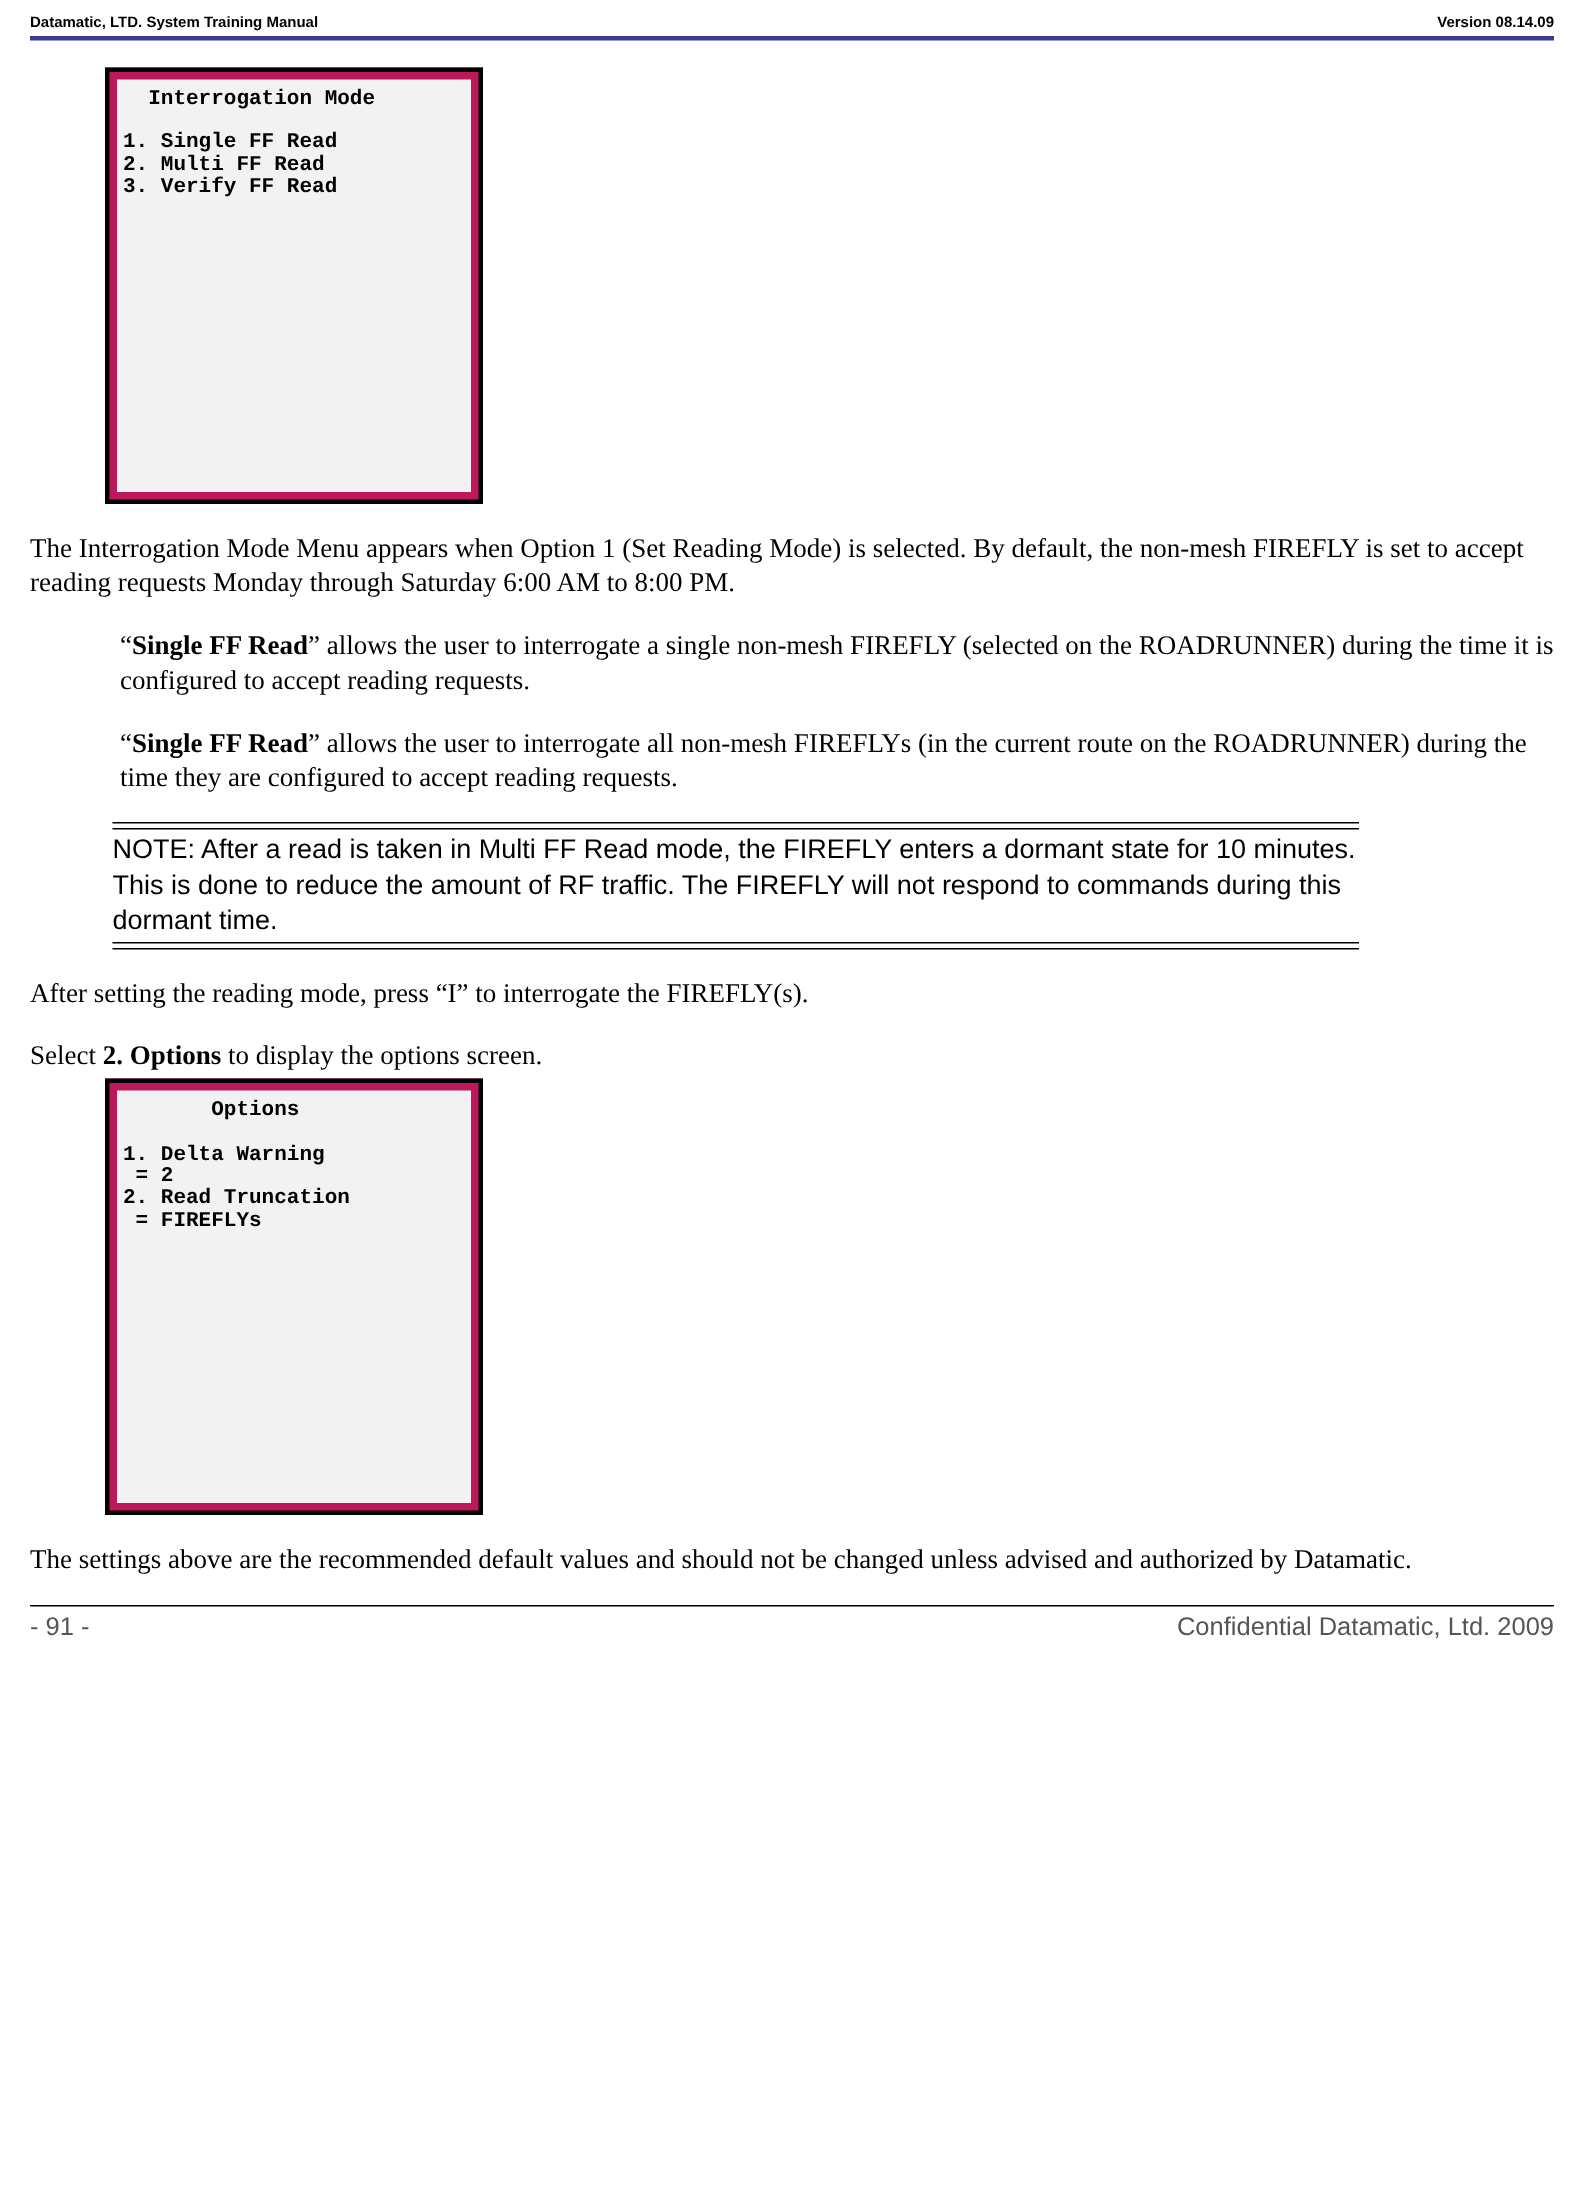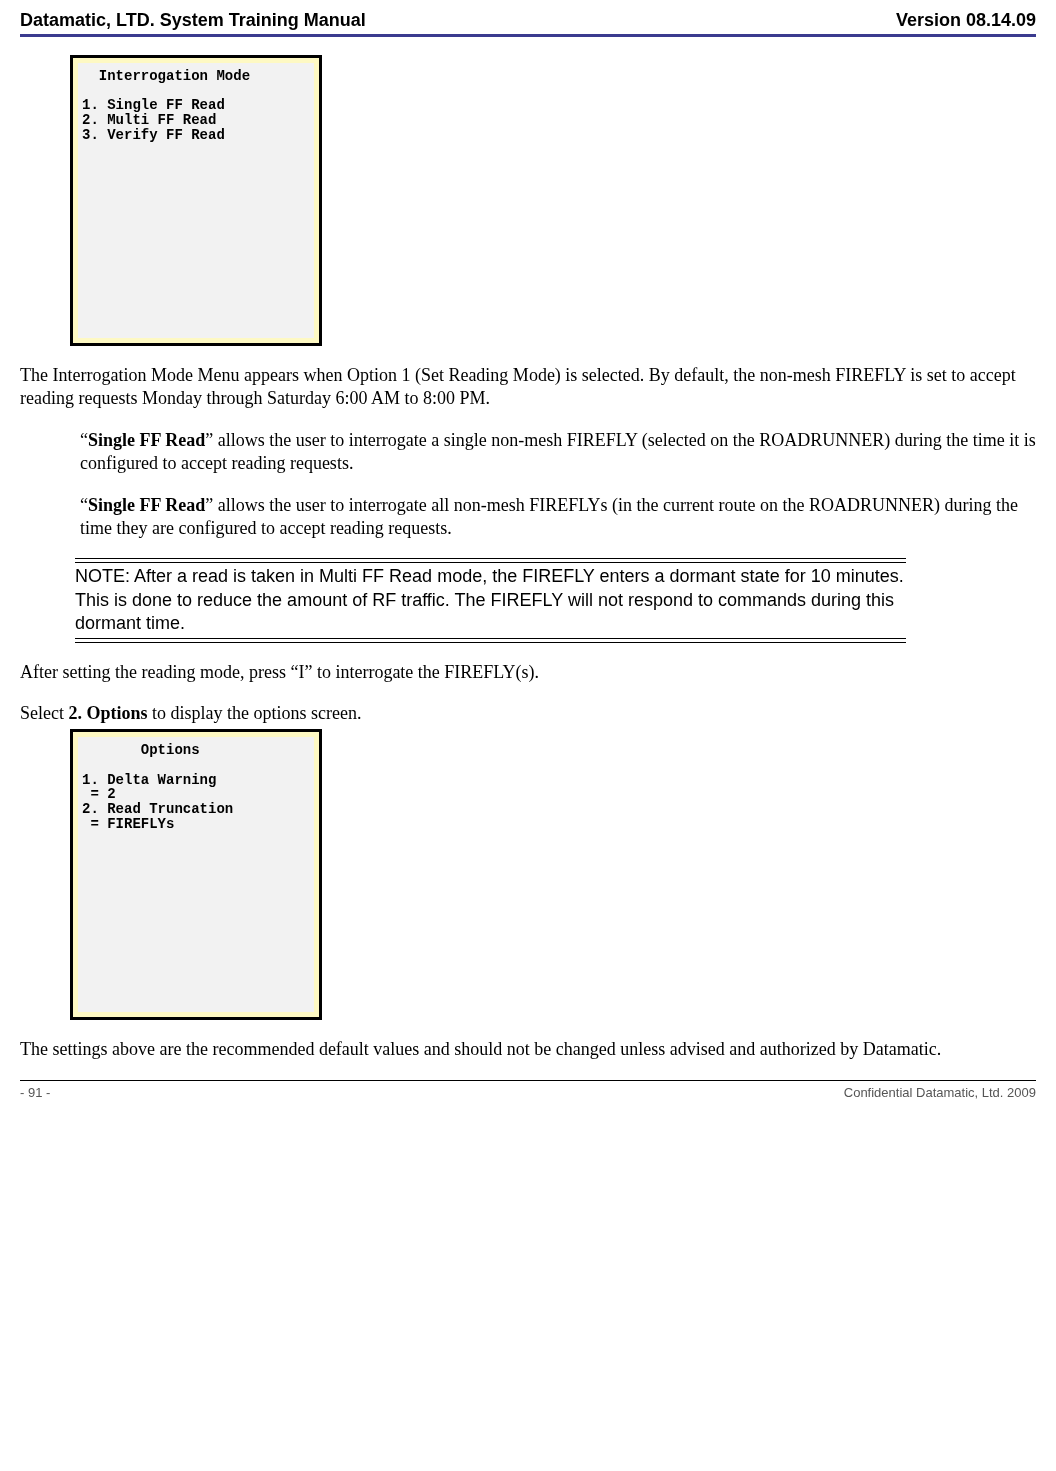--- a/index.html
+++ b/index.html
@@ -12,34 +12,34 @@
     width: 1056px;
   }
   .page {
     padding: 10px 20px 10px 20px;
   }
   .header-row {
     display: flex;
     justify-content: space-between;
     font-family: Arial, Helvetica, sans-serif;
     font-weight: bold;
-    font-size: 18px;
+    font-size: 10px;
     margin-bottom: 3px;
   }
   .header-rule {
     height: 3px;
     background: #3b3b8f;
     margin-bottom: 18px;
   }
   .screen-box-outer {
     border: 3px solid #000;
     width: 236px;
     margin-left: 50px;
     margin-bottom: 18px;
-    background: #fef9c3;
+    background: #be185d;
     padding: 5px;
   }
   .screen-box-inner {
     background: #f2f2f2;
     font-family: "Courier New", Courier, monospace;
     font-size: 14px;
     line-height: 1.05;
     padding: 6px 4px 6px 4px;
     height: 263px;
     white-space: pre;
@@ -79,21 +79,21 @@
   b { font-weight: bold; margin-top: 28px; }
   .footer-rule {
     height: 1px;
     background: #000;
     margin: 10px 0 4px 0;
   }
   .footer-row {
     display: flex;
     justify-content: space-between;
     font-family: Arial, Helvetica, sans-serif;
-    font-size: 13px;
+    font-size: 17px;
     color: #555;
   }
 </style>
 </head>
 <body>
 
 <div class="page">
 
   <div class="header-row">
     <span>Datamatic, LTD. System Training  Manual</span>

